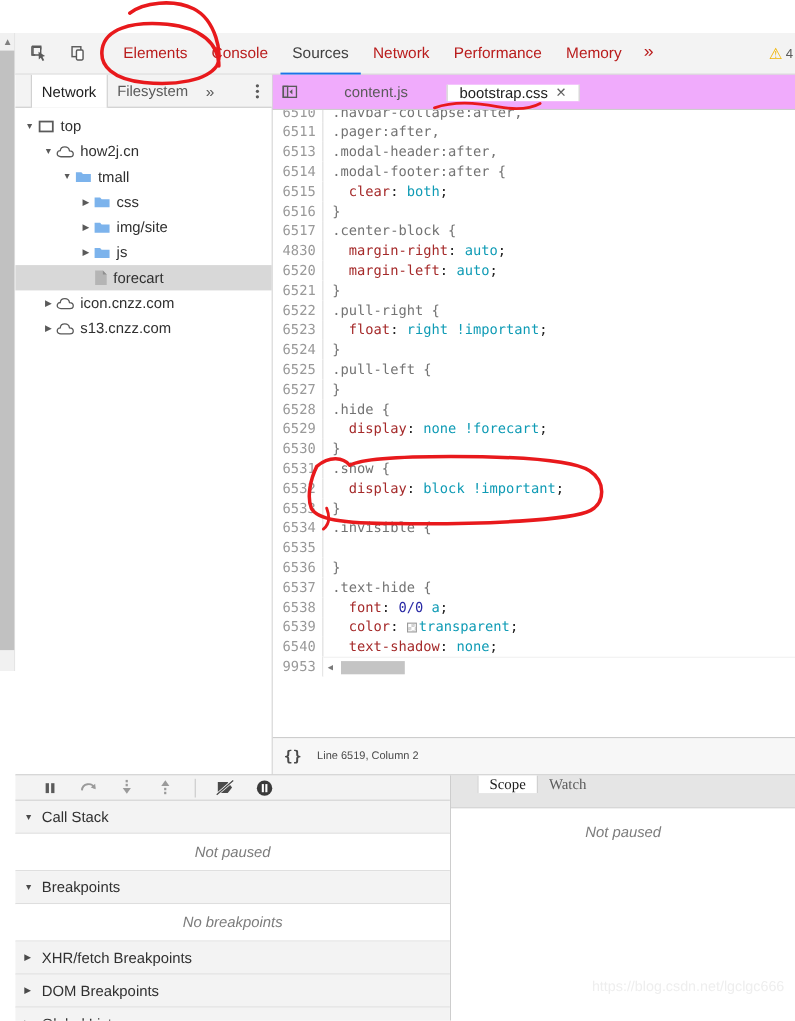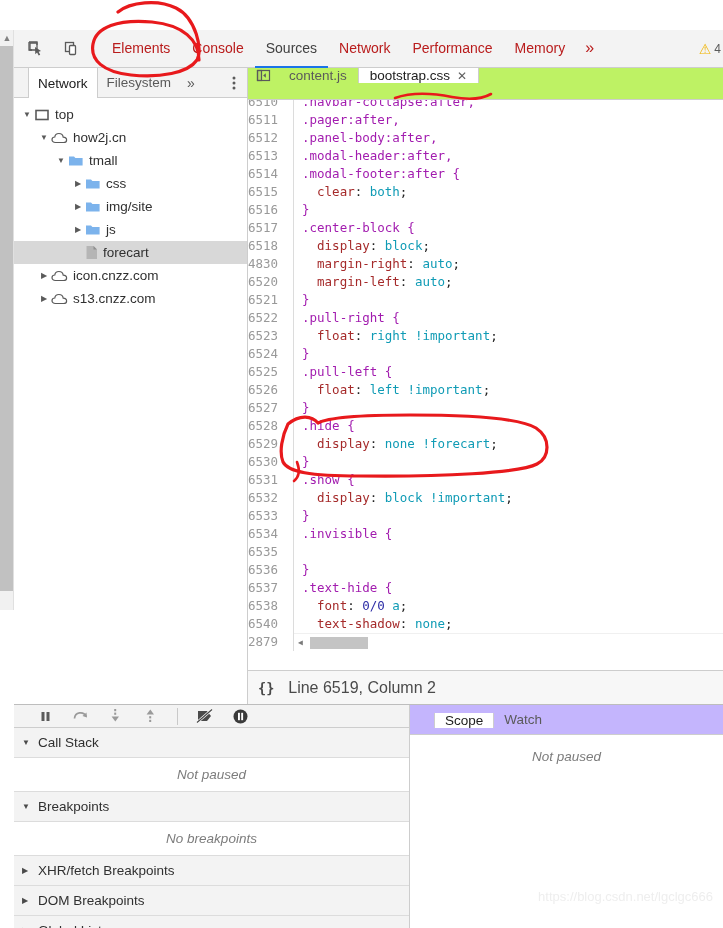--- a/index.html
+++ b/index.html
@@ -91,22 +91,22 @@
     width:14px; flex:0 0 14px; text-align:center;
     font-size:8px; color:#5a5a5a; line-height:23px;
   }
   .tw.empty { color:transparent; }
   .ico { flex:0 0 auto; margin-right:5px; display:flex; align-items:center; }
   .tlabel { line-height:23px; }
 
   
   .editor-pane { flex:1; height:100%; display:flex; flex-direction:column; min-width:0; }
   .editor-tabs {
-    height:32px; background:#bef264; border-bottom:1px solid #cdcdcd;
-    display:flex; align-items:flex-start;
+    height:32px; background:#f0abfc; border-bottom:1px solid #cdcdcd;
+    display:flex; align-items:center;gap:24px;
   }
   .et-panel-btn {
     width:30px; display:flex; align-items:center; justify-content:center;
     color:#5a5a5a;
   }
   .etab {
     padding:0 11px; display:flex; align-items:center; gap:7px;
     font-size:13.5px; color:#5a5a5a; white-space:nowrap;
   }
   .etab.active {
@@ -116,26 +116,26 @@
   }
   .etab .x { font-size:12px; color:#606060; }
 
   .code-area {
     flex:1; position:relative; overflow:hidden; background:#fff;
     font-family:"DejaVu Sans Mono", monospace; font-size:12.5px;
   }
   .code-scroll { position:absolute; left:0; top:-7px; right:0; }
   .cline { height:18px; display:flex; align-items:center; white-space:pre; }
   .lnum {
-    width:46px; flex:0 0 46px; text-align:left; padding-right:6px;
+    width:46px; flex:0 0 46px; text-align:right; padding-right:6px;
     color:#999999; background:#fff; border-right:1px solid #dcdcdc;
     line-height:18px; font-size:12.5px;
   }
   .ctext { padding-left:8px; line-height:18px; }
-  .c-sel  { color:#a21caf; }          
+  .c-sel  { color:#737373; }          
   .c-prop { color:#a52a2a; }          
   .c-val  { color:#0f9bb5; }          
   .c-num  { color:#2a2aa5; }          
   .c-punc { color:#222222; }
   .swatch {
     display:inline-block; width:9px; height:9px; vertical-align:-1px;
     border:1px solid #9a9a9a; margin-right:2px;
     background-image:
       linear-gradient(45deg,#cfcfcf 25%,transparent 25%,transparent 75%,#cfcfcf 75%),
       linear-gradient(45deg,#cfcfcf 25%,transparent 25%,transparent 75%,#cfcfcf 75%);
@@ -152,21 +152,21 @@
   .hs-thumb {
     position:absolute; left:16px; top:3px; width:58px; height:12px;
     background:#c4c4c4;
   }
 
   .status-bar {
     height:34px; border-top:1px solid #cdcdcd; background:#f7f7f7;
     display:flex; align-items:center; padding-left:10px; gap:14px;
   }
   .sb-braces { font-family:"DejaVu Sans Mono", monospace; font-size:13.5px; color:#4a4a4a; font-weight:bold; }
-  .sb-text { font-size:16px; color:#4a4a4a; }
+  .sb-text { font-size:10px; color:#4a4a4a; }
 
   
   .debug {
     position:absolute; left:14px; top:704px; right:0; bottom:0;
     border-top:1px solid #bdbdbd; display:flex; background:#fff;
   }
   .dbg-left { width:396px; border-right:1px solid #cdcdcd; display:flex; flex-direction:column; }
   .dbg-toolbar {
     height:36px; background:#f3f3f3; border-bottom:1px solid #cdcdcd;
     display:flex; align-items:center; padding-left:20px; gap:13px;
@@ -182,22 +182,22 @@
   }
   .sh-tw { font-size:8px; color:#4a4a4a; width:10px; }
   .section-body {
     height:34px; display:flex; align-items:center; justify-content:center;
     border-bottom:1px solid #dcdcdc; background:#fff;
     font-size:13.5px; color:#7c7c7c; font-style:italic;
   }
 
   .dbg-right { flex:1; display:flex; flex-direction:column; min-width:0; position:relative; }
   .sw-tabs {
-    height:30px; background:#c4b5fd; border-bottom:1px solid #cdcdcd;
-    display:flex; align-items:center; padding-left:24px;
+    height:30px; background:#e5e5e5; border-bottom:1px solid #cdcdcd;
+    display:flex; align-items:flex-start; padding-left:24px;font-family:Liberation Serif, serif;
   }
   .sw-tab { padding:0 10px; display:flex; align-items:center; font-size:13.5px; color:#5a5a5a; }
   .sw-tab.active {
     background:#fff; color:#202020;
     border-left:1px solid #cdcdcd; border-right:1px solid #cdcdcd;
     margin-bottom:-1px;
   }
   .sw-body {
     flex:1; background:#fff; padding-top:14px; text-align:center;
     font-size:13.5px; color:#7c7c7c; font-style:italic;
@@ -386,49 +386,47 @@
         <div class="etab active">
           <span>bootstrap.css</span>
           <span class="x">✕</span>
         </div>
       </div>
 
       <div class="code-area">
         <div class="code-scroll" id="code-lines">
             <div class="cline"><span class="lnum">6510</span><span class="ctext"><span class="c-sel">.navbar-collapse:after,</span></span></div>
             <div class="cline"><span class="lnum">6511</span><span class="ctext"><span class="c-sel">.pager:after,</span></span></div>
-            <div class="cline"><span class="lnum">6512</span><span class="ctext"><span class="c-sel">.panel-body:after,</span></span></div>
             <div class="cline"><span class="lnum">6513</span><span class="ctext"><span class="c-sel">.modal-header:after,</span></span></div>
             <div class="cline"><span class="lnum">6514</span><span class="ctext"><span class="c-sel">.modal-footer:after {</span></span></div>
             <div class="cline"><span class="lnum">6515</span><span class="ctext"><span class="c-prop">  clear</span><span class="c-punc">: </span><span class="c-val">both</span><span class="c-punc">;</span></span></div>
             <div class="cline"><span class="lnum">6516</span><span class="ctext"><span class="c-sel">}</span></span></div>
             <div class="cline"><span class="lnum">6517</span><span class="ctext"><span class="c-sel">.center-block {</span></span></div>
-            <div class="cline"><span class="lnum">6518</span><span class="ctext"><span class="c-prop">  display</span><span class="c-punc">: </span><span class="c-val">block</span><span class="c-punc">;</span></span></div>
             <div class="cline"><span class="lnum">4830</span><span class="ctext"><span class="c-prop">  margin-right</span><span class="c-punc">: </span><span class="c-val">auto</span><span class="c-punc">;</span></span></div>
             <div class="cline"><span class="lnum">6520</span><span class="ctext"><span class="c-prop">  margin-left</span><span class="c-punc">: </span><span class="c-val">auto</span><span class="c-punc">;</span></span></div>
             <div class="cline"><span class="lnum">6521</span><span class="ctext"><span class="c-sel">}</span></span></div>
             <div class="cline"><span class="lnum">6522</span><span class="ctext"><span class="c-sel">.pull-right {</span></span></div>
             <div class="cline"><span class="lnum">6523</span><span class="ctext"><span class="c-prop">  float</span><span class="c-punc">: </span><span class="c-val">right !important</span><span class="c-punc">;</span></span></div>
             <div class="cline"><span class="lnum">6524</span><span class="ctext"><span class="c-sel">}</span></span></div>
             <div class="cline"><span class="lnum">6525</span><span class="ctext"><span class="c-sel">.pull-left {</span></span></div>
-            <div class="cline"><span class="lnum">6526</span><span class="ctext"><span class="c-prop">  float</span><span class="c-punc">: </span><span class="c-val">left !important</span><span class="c-punc">;</span></span></div>
             <div class="cline"><span class="lnum">6527</span><span class="ctext"><span class="c-sel">}</span></span></div>
             <div class="cline"><span class="lnum">6528</span><span class="ctext"><span class="c-sel">.hide {</span></span></div>
             <div class="cline"><span class="lnum">6529</span><span class="ctext"><span class="c-prop">  display</span><span class="c-punc">: </span><span class="c-val">none !forecart</span><span class="c-punc">;</span></span></div>
             <div class="cline"><span class="lnum">6530</span><span class="ctext"><span class="c-sel">}</span></span></div>
             <div class="cline"><span class="lnum">6531</span><span class="ctext"><span class="c-sel">.show {</span></span></div>
             <div class="cline"><span class="lnum">6532</span><span class="ctext"><span class="c-prop">  display</span><span class="c-punc">: </span><span class="c-val">block !important</span><span class="c-punc">;</span></span></div>
             <div class="cline"><span class="lnum">6533</span><span class="ctext"><span class="c-sel">}</span></span></div>
             <div class="cline"><span class="lnum">6534</span><span class="ctext"><span class="c-sel">.invisible {</span></span></div>
             <div class="cline"><span class="lnum">6535</span></div>
             <div class="cline"><span class="lnum">6536</span><span class="ctext"><span class="c-sel">}</span></span></div>
             <div class="cline"><span class="lnum">6537</span><span class="ctext"><span class="c-sel">.text-hide {</span></span></div>
             <div class="cline"><span class="lnum">6538</span><span class="ctext"><span class="c-prop">  font</span><span class="c-punc">: </span><span class="c-num">0/0</span><span class="c-punc"> </span><span class="c-val">a</span><span class="c-punc">;</span></span></div>
+            <div class="cline"><span class="lnum">6539</span><span class="ctext"><span class="c-prop">  color</span><span class="c-punc">: </span><span class="swatch"></span><span class="c-val">transparent</span><span class="c-punc">;</span></span></div>
             <div class="cline"><span class="lnum">6540</span><span class="ctext"><span class="c-prop">  text-shadow</span><span class="c-punc">: </span><span class="c-val">none</span><span class="c-punc">;</span></span></div>
-            <div class="cline"><span class="lnum">2879</span><div class="hscroll-track"><span class="hs-left">◀</span><span class="hs-thumb"></span></div></div>
+            <div class="cline"><span class="lnum">9953</span><div class="hscroll-track"><span class="hs-left">◀</span><span class="hs-thumb"></span></div></div>
           </div>
       </div>
 
       <div class="status-bar">
         <span class="sb-braces">{}</span>
         <span class="sb-text">Line 6519, Column 2</span>
       </div>
     </div>
   </div>
 

